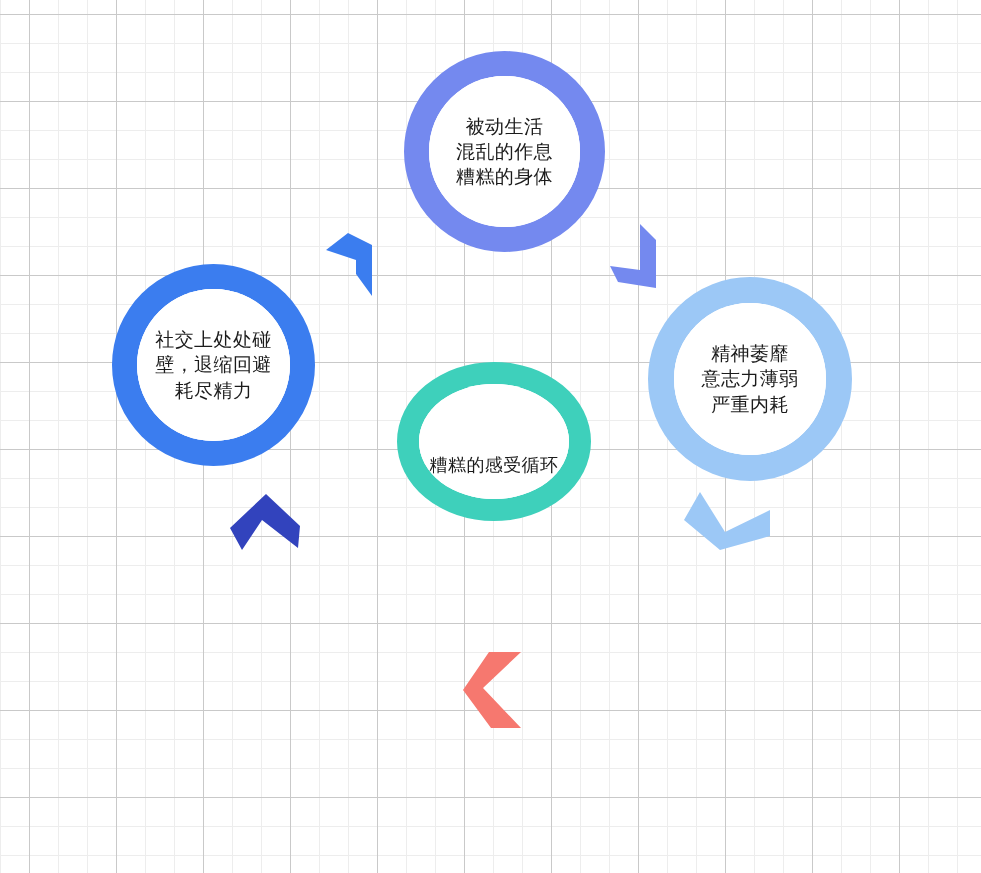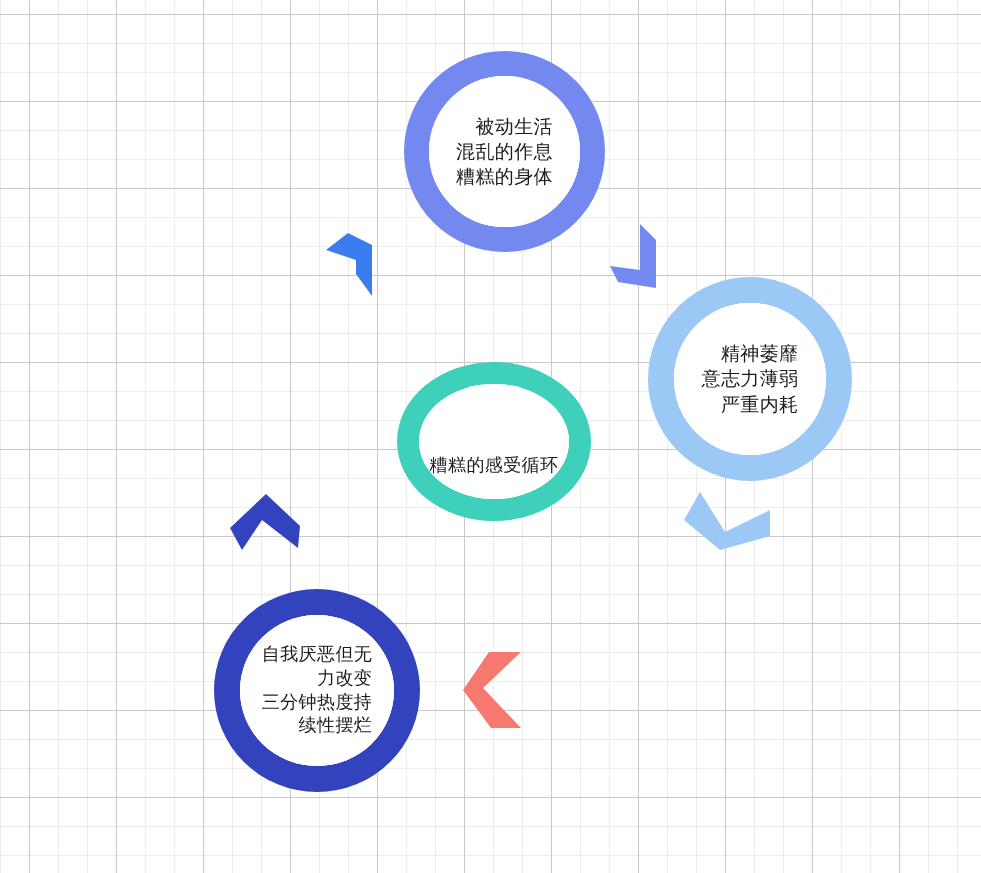--- a/index.html
+++ b/index.html
@@ -42,21 +42,21 @@
     width: 100%;
     height: 100%;
     border-radius: 50%;
     background: #ffffff;
     display: flex;
     align-items: center;
     justify-content: center;
     box-shadow: inset 0 0 6px 1px rgba(255,255,255,0.85);
   }
   .node .label {
-    text-align: right;
+    text-align: center;
     color: #1b1b1b;
     font-size: 19px;
     line-height: 1.32;
     letter-spacing: 0.4px;
     white-space: pre-line;
     padding: 0 6px;
     font-family: Liberation Sans, sans-serif;
   }
 
   
@@ -138,29 +138,28 @@
 
   <div class="node" id="node-right">
     <div class="inner">
       <div class="label">精神萎靡
 意志力薄弱
 严重内耗</div>
     </div>
   </div>
 
 
-  <div class="node" id="node-bottom-left">
+
+  <div class="node" id="node-left">
     <div class="inner">
-      <div class="label">自我厌恶但无
-力改变
-三分钟热度持
-续性摆烂</div>
+      <div class="label">社交上处处碰
+壁，退缩回避
+耗尽精力</div>
     </div>
   </div>
-
 
   <div class="node" id="node-center">
     <div class="inner">
       <div class="label">糟糕的感受循环</div>
     </div>
   </div>
 
 </div>
 
 </body></html>

